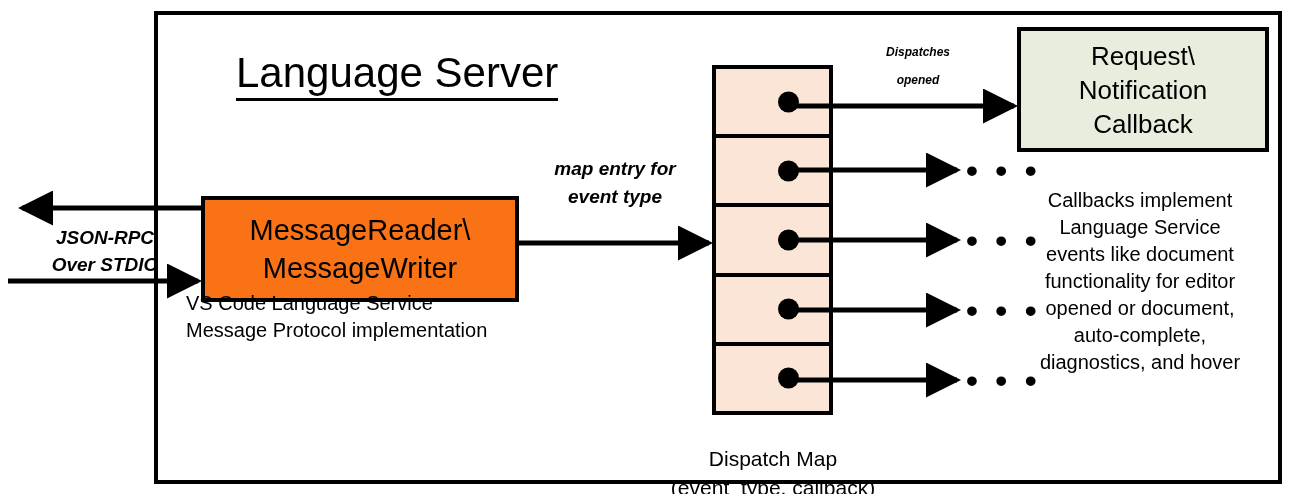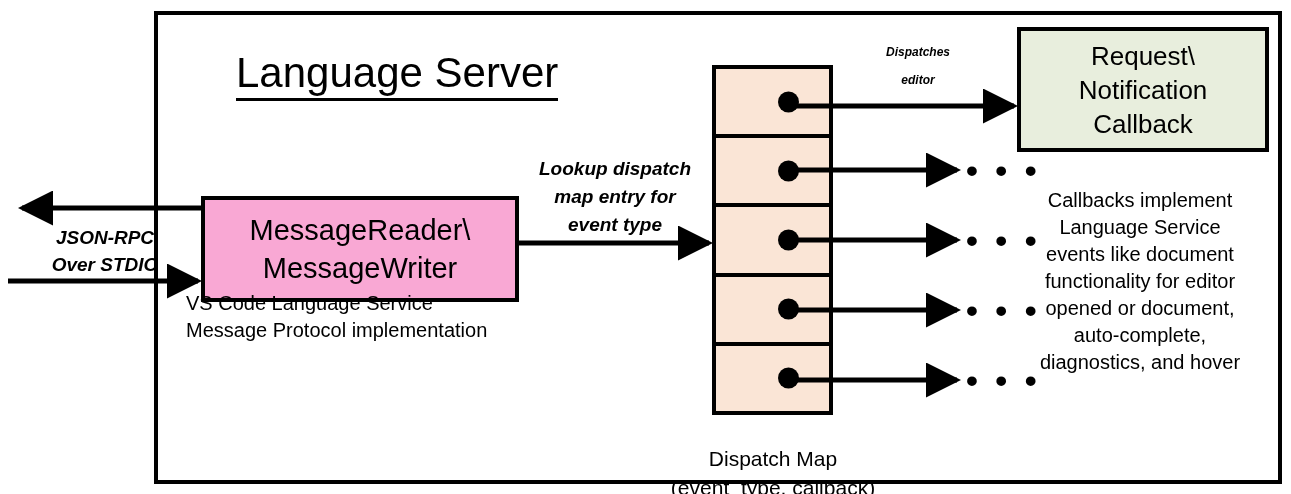--- a/index.html
+++ b/index.html
@@ -44,21 +44,21 @@
     border-bottom: 3px solid #000000;
     padding-bottom: 2px;
   }
 
   
   #reader-box {
     left: 201px;
     top: 196px;
     width: 318px;
     height: 106px;
-    background: #f9a8d4;
+    background: #f97316;
     border: 4px solid #000000;
     box-sizing: border-box;
     display: flex;
     flex-direction: column;
     align-items: center;
     justify-content: center;
     font-size: 29px;
     line-height: 38px;
     text-align: center;
   }
@@ -207,28 +207,27 @@
   <div class="abs" id="reader-box">
     <div>MessageReader\</div>
     <div>MessageWriter</div>
   </div>
   <div class="abs" id="reader-caption">
     <div>VS Code Language Service</div>
     <div>Message Protocol implementation</div>
   </div>
 
   <div class="abs" id="lookup-label">
-    <div>Lookup dispatch</div>
     <div>map entry for</div>
     <div>event type</div>
   </div>
 
   <div class="abs" id="dispatch-label">
     <div>Dispatches</div>
-    <div>editor</div>
+    <div>opened</div>
   </div>
 
   <div class="abs" id="dispatch-map">
     <div class="map-cell">
         <span class="map-dot"></span>
       </div>
     <div class="map-cell">
         <span class="map-dot"></span>
       </div>
     <div class="map-cell">

